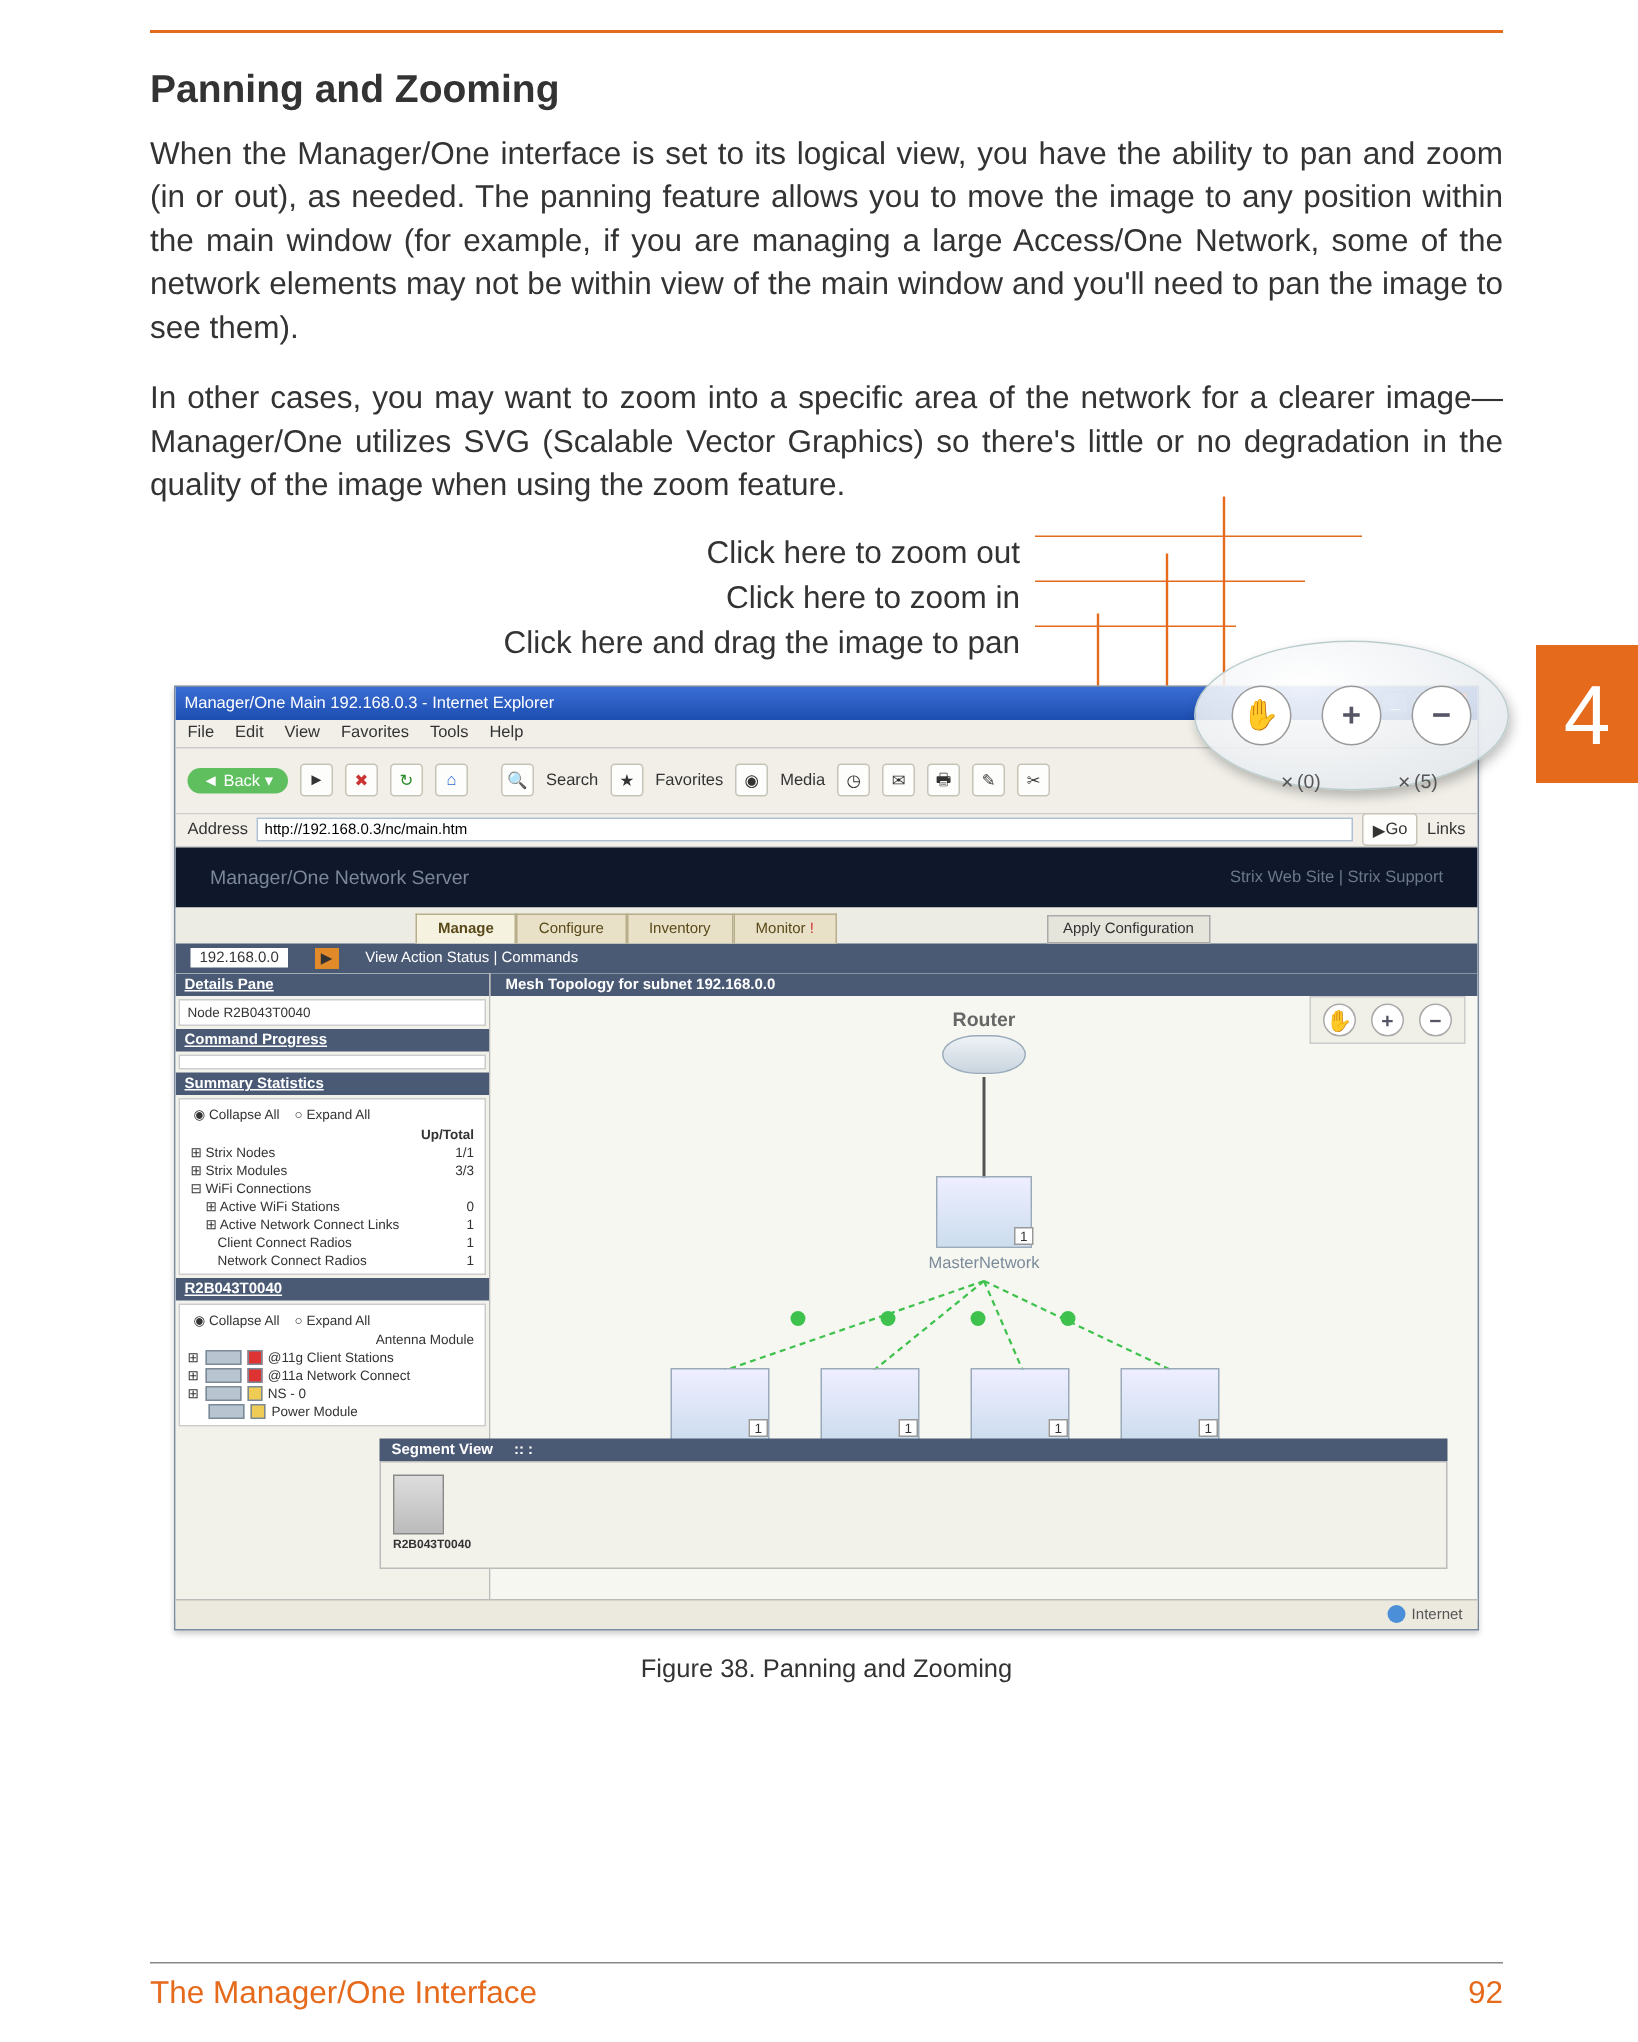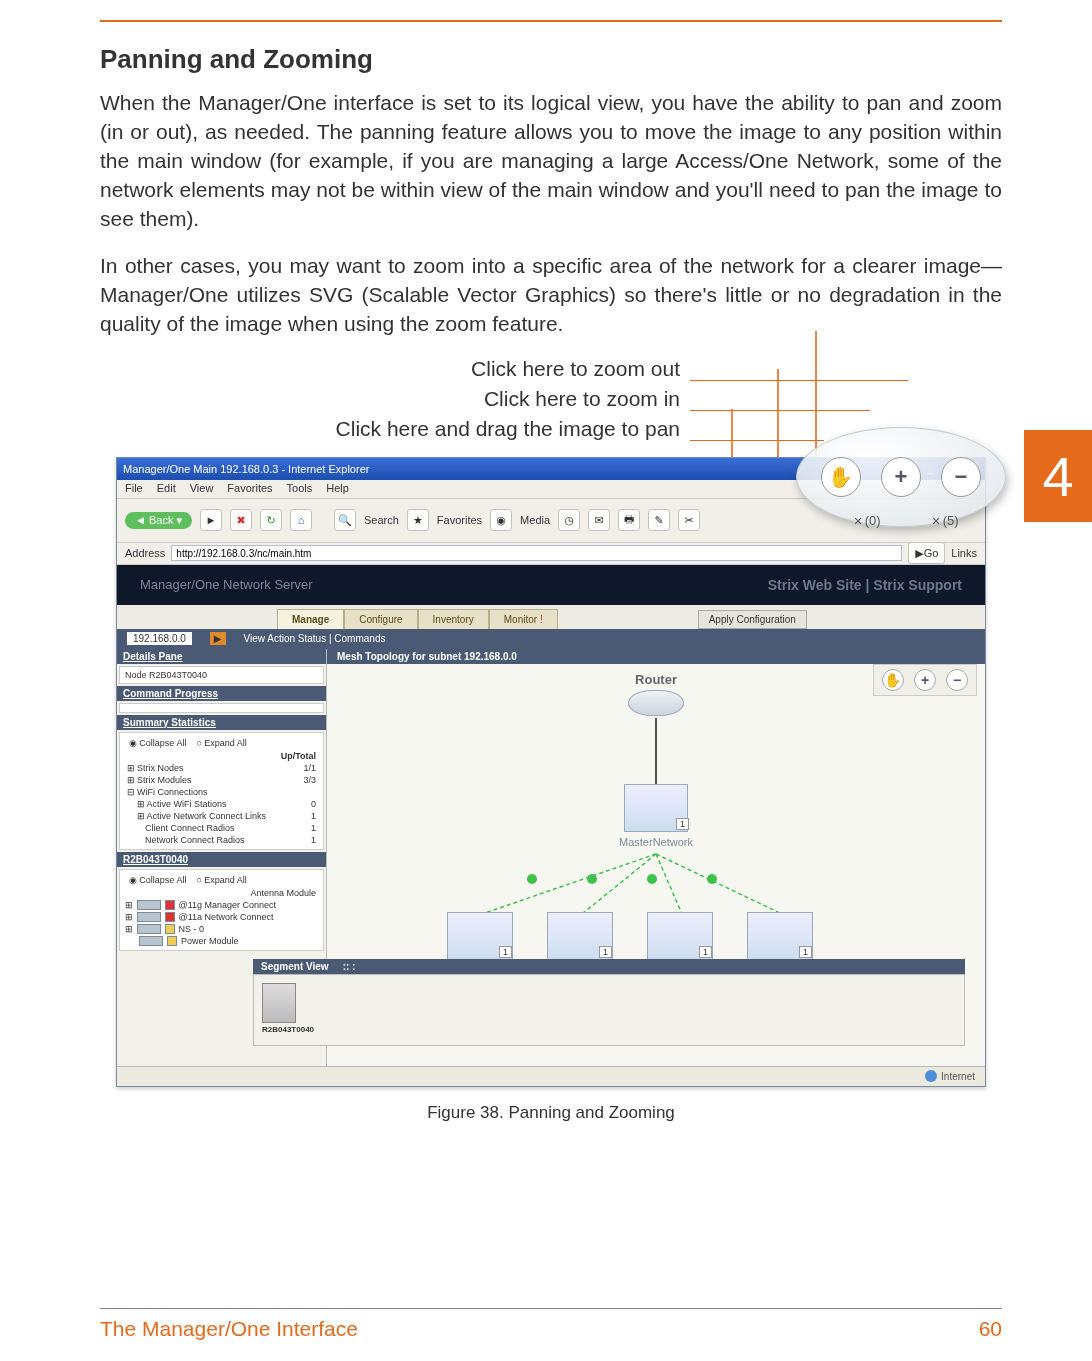--- a/index.html
+++ b/index.html
@@ -60,21 +60,21 @@
     justify-content: center;
     font-weight: 400;
   }
 
   
   .annot {
     margin: 8px 0 16px 0;
   }
   .annot-row {
     display: flex;
-    align-items: flex-end;
+    align-items: flex-start;
     margin: 6px 0;
   }
   .annot-label {
     flex: 0 0 590px;
     text-align: right;
     font-size: 21px;
     color: #333;
     padding-right: 10px;
   }
   .annot-line {
@@ -116,21 +116,21 @@
   }
   .tb .winbtns { display:flex; gap:2px;}
   .tb .winbtn { width:18px;height:15px;background:#3d71d8;border:1px solid #2a55a8;border-radius:2px;display:flex;align-items:center;justify-content:center;color:#fff;font-size:10px;}
   .menubar { height:18px; background:#f1efe8; display:flex; gap:14px; padding:2px 8px; font-size:11px; color:#333;}
   .iebar { height:45px; background:#f1efe8; display:flex; align-items:center; gap:8px; padding:0 8px; border-top:1px solid #ccc;border-bottom:1px solid #ccc;}
   .iebtn{width:22px;height:22px;border:1px solid #c6c3b7;border-radius:3px;background:#fdfdfb;display:flex;align-items:center;justify-content:center;}
   .iebar .back{background:#5fbf5f;color:#fff;border-radius:11px;padding:2px 10px;font-size:11px;}
   .addr { height:22px; background:#f1efe8; display:flex; align-items:center; gap:6px; padding:0 8px; border-bottom:1px solid #ccc;}
   .addr input{flex:1;height:16px;border:1px solid #aebfd4;font-size:10px;padding:0 4px;}
   .mo-head{height:40px;background:#0f172a;display:flex;align-items:center;justify-content:space-between;padding:0 23px;color:#7a8899;font-size:13px;text-align:right;}
-  .mo-head .links{font-size:14px;color:#6a7a8a;font-weight:bold;}
+  .mo-head .links{font-size:11px;color:#6a7a8a;}
   .mo-tabs{height:24px;display:flex;gap:0;padding-left:160px;background:#ecece4;align-items:flex-end;}
   .mo-tab{padding:4px 14px;font-size:10px;background:#e8e1c8;border:1px solid #b7ae8c;border-bottom:none;color:#5a4a1a;}
   .mo-tab.active{background:#f6f2e0;font-weight:bold;}
   .mo-apply{margin-left:140px;padding:3px 10px;background:#e5e5dc;border:1px solid #aaa;font-size:10px;}
   .mo-sub{height:20px;background:#4a5a74;color:#fff;display:flex;align-items:center;padding:0 10px;font-size:10px;gap:18px;}
   .mo-sub .ip{background:#fff;color:#333;padding:1px 6px;}
   .mo-sub .arrow{background:#e08a2a;color:#333;padding:1px 4px;}
   .mo-body{display:flex;height:430px;}
   .mo-side{width:210px;background:#f2f2ea;border-right:1px solid #bbb;overflow:hidden;font-size:9px;}
   .side-hdr{background:#4a5a74;color:#fff;padding:2px 6px;font-size:10px;font-weight:bold;text-decoration:underline;}
@@ -348,21 +348,21 @@
                 <span>1</span>
               </div>
           </div>
           <div class="side-hdr">R2B043T0040</div>
           <div class="side-box">
             <div class="side-radio">
               <label>◉ <span>Collapse All</span></label>
               <label>○ <span>Expand All</span></label>
             </div>
             <div class="side-row" style="justify-content:flex-end">Antenna Module</div>
-            <div class="modrow">⊞ <span class="modbox"></span><span class="modbox" style="width:10px;background:#d33"></span> <span>@11g Manager Connect</span></div>
+            <div class="modrow">⊞ <span class="modbox"></span><span class="modbox" style="width:10px;background:#d33"></span> <span>@11g Client Stations</span></div>
             <div class="modrow">⊞ <span class="modbox"></span><span class="modbox" style="width:10px;background:#d33"></span> <span>@11a Network Connect</span></div>
             <div class="modrow">⊞ <span class="modbox"></span><span class="modbox" style="width:10px;background:#ec5"></span> <span>NS - 0</span></div>
             <div class="modrow">
                 <span style="width:10px"></span> 
                 <span class="modbox"></span>
                 <span class="modbox" style="width:10px;background:#ec5"></span> 
                 <span>Power Module</span>
               </div>
           </div>
         </div>
@@ -440,15 +440,15 @@
 
   <div class="caption">Figure 38. Panning and Zooming</div>
 </div>
 
 <div class="side-tab">4</div>
 
 <div class="ftr">
   <hr class="ftr-rule">
   <div class="ftr-row">
     <span class="ftr-left">The Manager/One Interface</span>
-    <span class="ftr-right">60</span>
+    <span class="ftr-right">92</span>
   </div>
 </div>
 
 </body></html>

